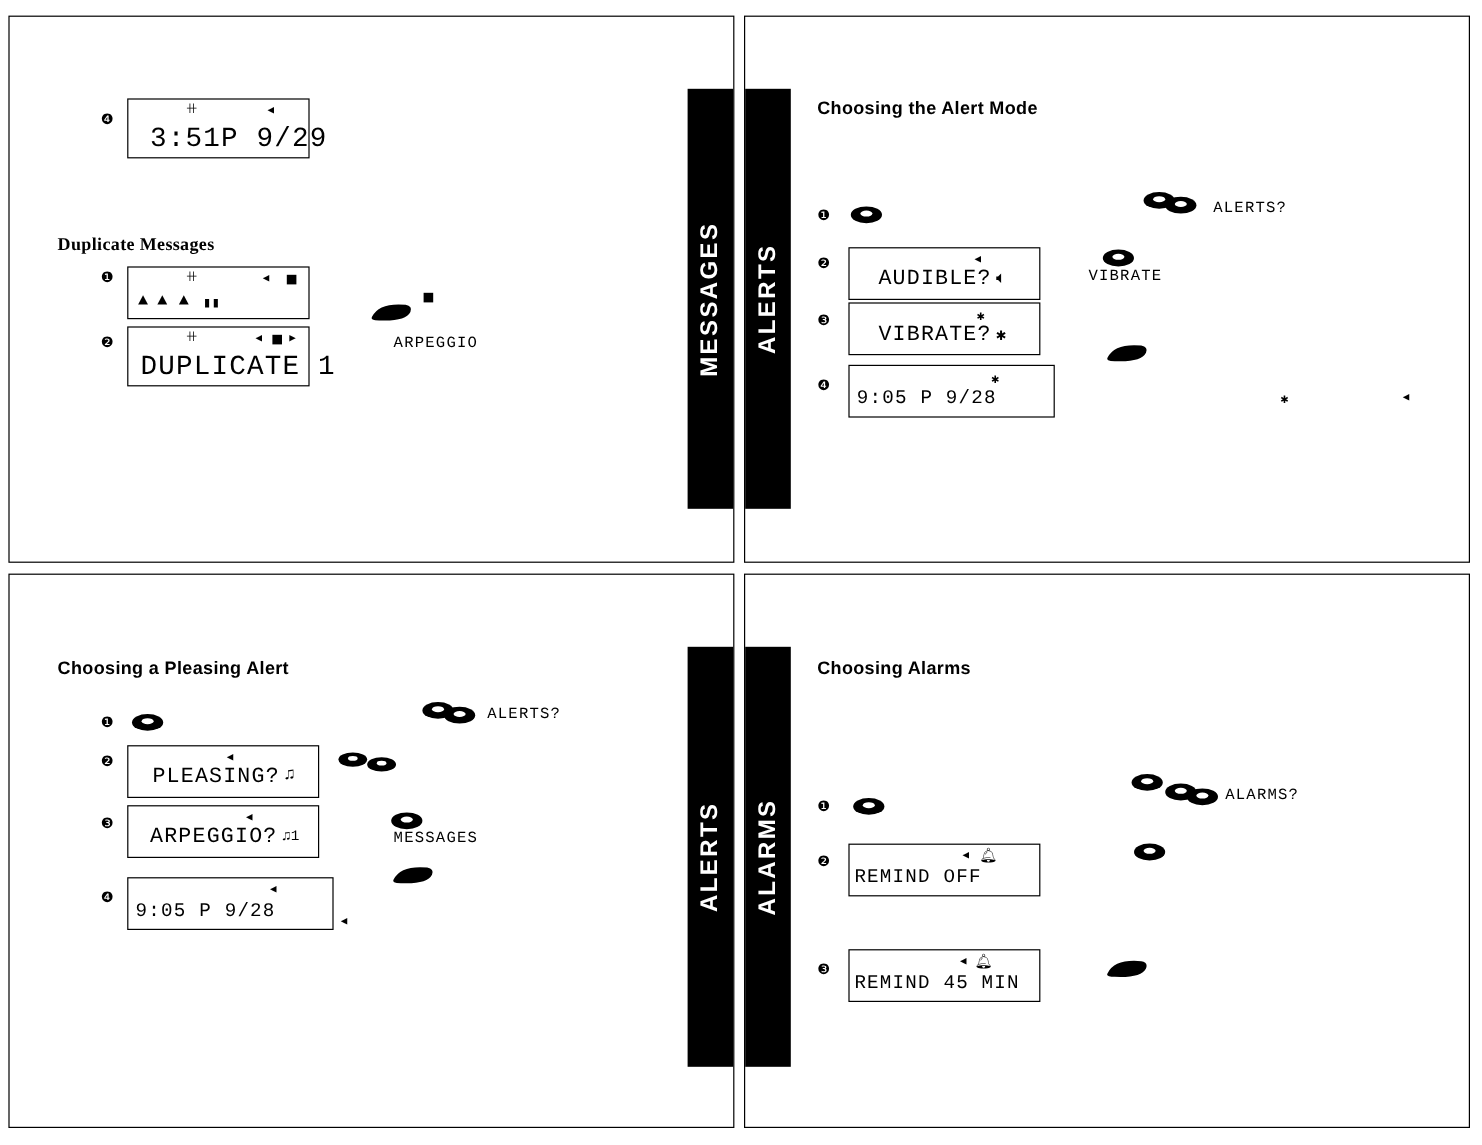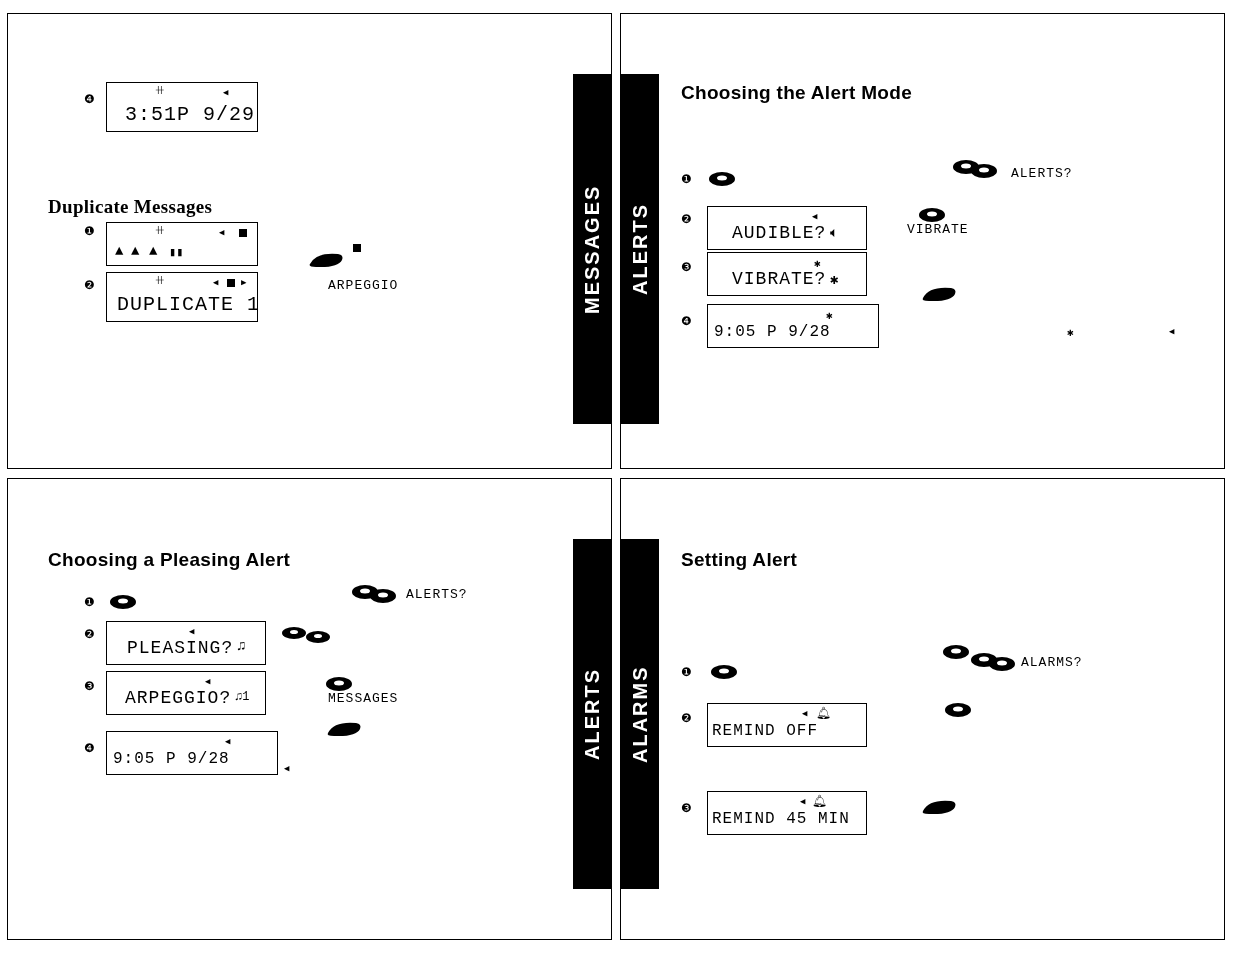--- a/index.html
+++ b/index.html
@@ -1,23 +1,23 @@
 <!DOCTYPE html>
 <html><head>
 <meta charset="utf-8">
 <style>
   html,body{margin:0;padding:0;background:#fff;}
   body{width:1235px;height:954px;position:relative;font-family:Arial,Helvetica,sans-serif;}
   .card{position:absolute;border:1px solid #000;box-sizing:border-box;background:#fff;}
   .tab{position:absolute;background:#000;color:#fff;font-family:Arial,Helvetica,sans-serif;font-weight:900;font-size:20px;letter-spacing:2px;writing-mode:vertical-rl;transform:rotate(180deg);text-align:center;display:flex;align-items:center;justify-content:center;}
-  .heading{position:absolute;font-family:Arial,Helvetica,sans-serif;font-weight:900;font-size:19px;color:#000;letter-spacing:0.3px;}
+  .heading{position:absolute;font-family:Arial,Helvetica,sans-serif;font-weight:900;font-size:15px;color:#000;letter-spacing:0.3px;}
   .step{position:absolute;font-family:Arial,Helvetica,sans-serif;font-size:12px;color:#000;}
   .lcd{position:absolute;border:1px solid #000;box-sizing:border-box;background:#fff;}
   .lcd-text{font-family:"Courier New",monospace;letter-spacing:1px;font-size:18px;color:#000;white-space:nowrap;}
-  .lcd-big{font-size:20px;}
+  .lcd-big{font-size:23px;}
   .lcd-sm{font-size:16px;}
   .caption{position:absolute;font-family:"Courier New",monospace;font-size:13px;color:#000;letter-spacing:1px;}
   .glyph{position:absolute;font-family:"Courier New",monospace;color:#000;}
   .sq{position:absolute;width:8px;height:8px;background:#000;}
   .blob{position:absolute;}
   .blob svg{display:block;}
 </style>
 </head>
 <body>
 
@@ -191,21 +191,21 @@
   <div class="lcd" style="left:98px;top:252px;width:172px;height:44px;">
     <span class="glyph" style="left:118px;top:4px;font-size:9px;">◀</span>
     <div class="lcd-text lcd-sm" style="position:absolute;left:6px;top:18px;">9:05  P     9/28</div>
   </div>
   <span class="glyph" style="left:276px;top:284px;font-size:9px;">◀</span>
 </div>
 
 <div class="card" style="left:620px;top:478px;width:605px;height:462px;">
   <div class="tab" style="left:0;top:60px;width:38px;height:350px;">ALARMS</div>
 
-  <div class="heading" style="left:60px;top:70px;">Setting Alert</div>
+  <div class="heading" style="left:60px;top:70px;">Choosing Alarms</div>
 
   <div class="step" style="left:60px;top:186px;">❶</div>
   <div class="blob" style="left:88px;top:184px;">
     <svg width="30" height="18" viewBox="0 0 30 18">
         <ellipse cx="15" cy="9" rx="13" ry="7" fill="#000"></ellipse>
         <ellipse cx="15" cy="8" rx="5" ry="2.5" fill="#fff"></ellipse>
       </svg>
   </div>
   <div class="blob" style="left:320px;top:164px;">
     <svg width="30" height="18" viewBox="0 0 30 18">

